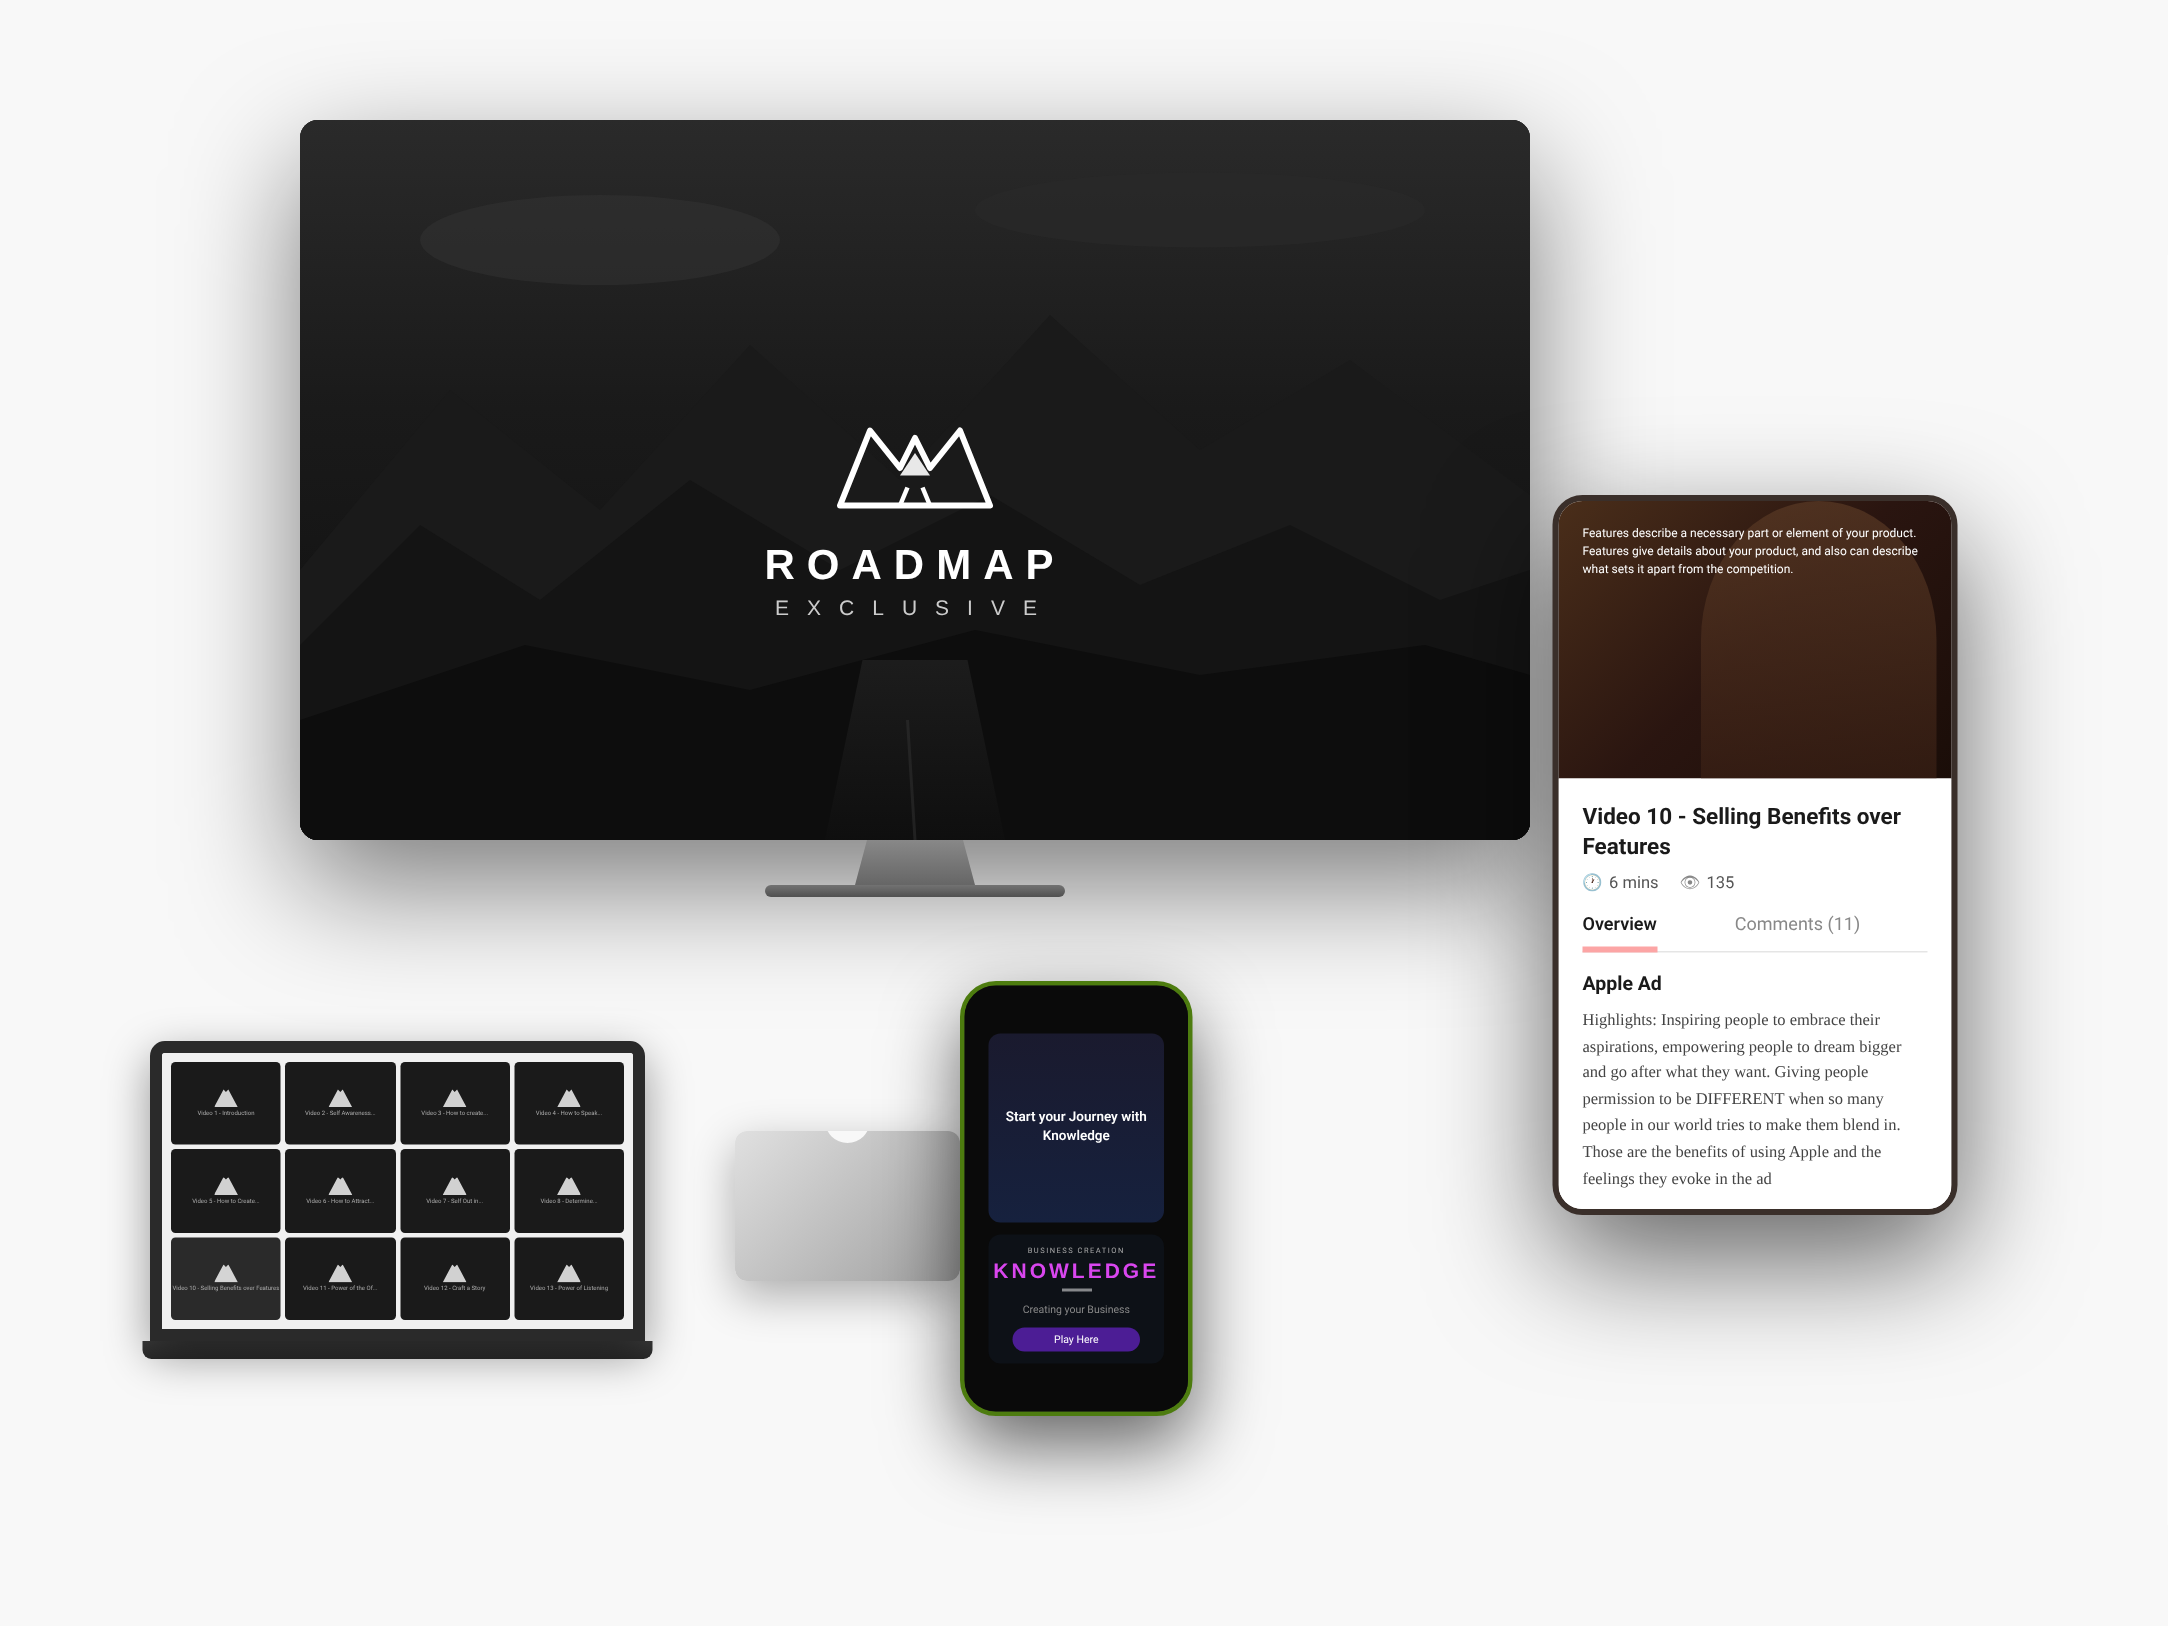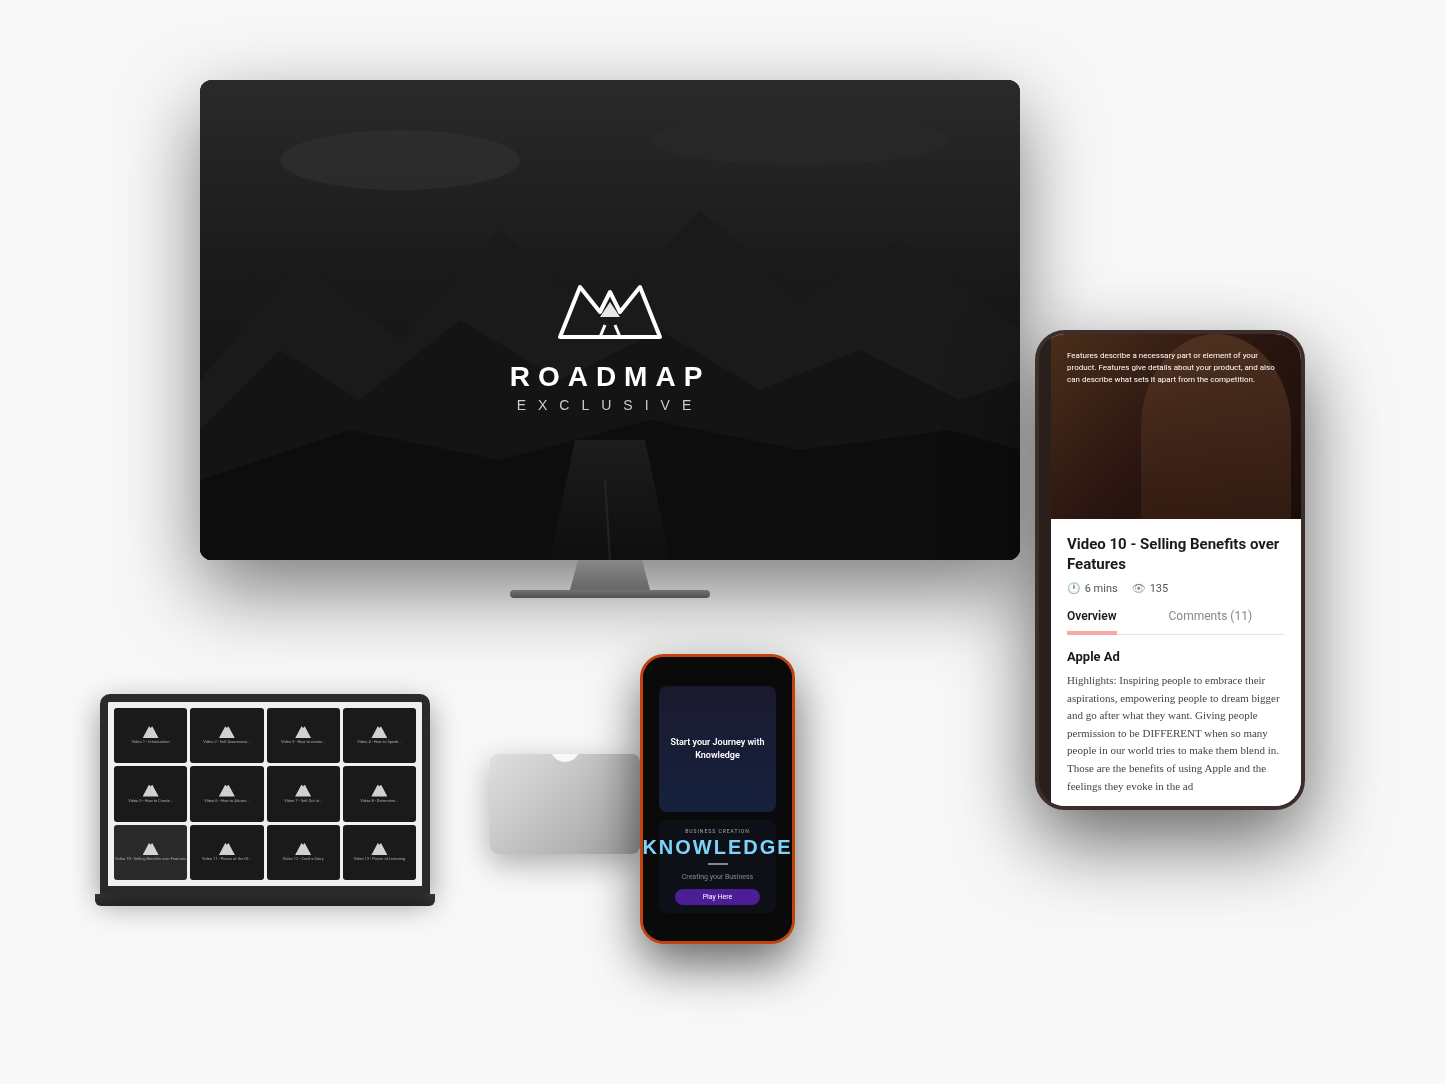--- a/index.html
+++ b/index.html
@@ -198,21 +198,21 @@
       height: 290px;
     }
     .phone-body {
       width: 155px;
       height: 290px;
       background: #1a1a1a;
       border-radius: 24px;
       overflow: hidden;
       position: relative;
       box-shadow: 0 20px 50px rgba(0,0,0,0.6);
-      border: 3px solid #c2410c;
+      border: 3px solid #4d7c0f;
     }
     .phone-screen {
       width: 100%;
       height: 100%;
       background: #0a0a0a;
       display: flex;
       flex-direction: column;
       align-items: center;
       justify-content: center;
       padding: 16px;
@@ -245,22 +245,22 @@
       align-items: center;
     }
     .phone-badge {
       font-size: 5px;
       color: #aaa;
       letter-spacing: 1px;
       text-transform: uppercase;
       margin-bottom: 2px;
     }
     .phone-title {
-      color: #7dd3fc;
-      font-size: 20px;
+      color: #d946ef;
+      font-size: 14px;
       font-weight: 800;
       letter-spacing: 2px;
       font-family: 'Arial Black', sans-serif;
     }
     .phone-subtitle {
       color: #888;
       font-size: 7px;
       text-align: center;
       margin-top: 4px;
     }
@@ -279,26 +279,25 @@
       position: absolute;
       top: 330px;
       right: 140px;
       width: 270px;
       height: 480px;
     }
     .tablet-phone-body {
       width: 270px;
       height: 480px;
       background: #2a1f1a;
-      border-radius: 30px;
+      border-radius: 20px;
       overflow: hidden;
       position: relative;
       box-shadow: 0 30px 80px rgba(0,0,0,0.6);
       border: 4px solid #3a2f2a;
-      padding-left: 12px;
     }
     .tablet-phone-screen {
       width: 100%;
       height: 100%;
       background: #ffffff;
       display: flex;
       flex-direction: column;
     }
 
     

